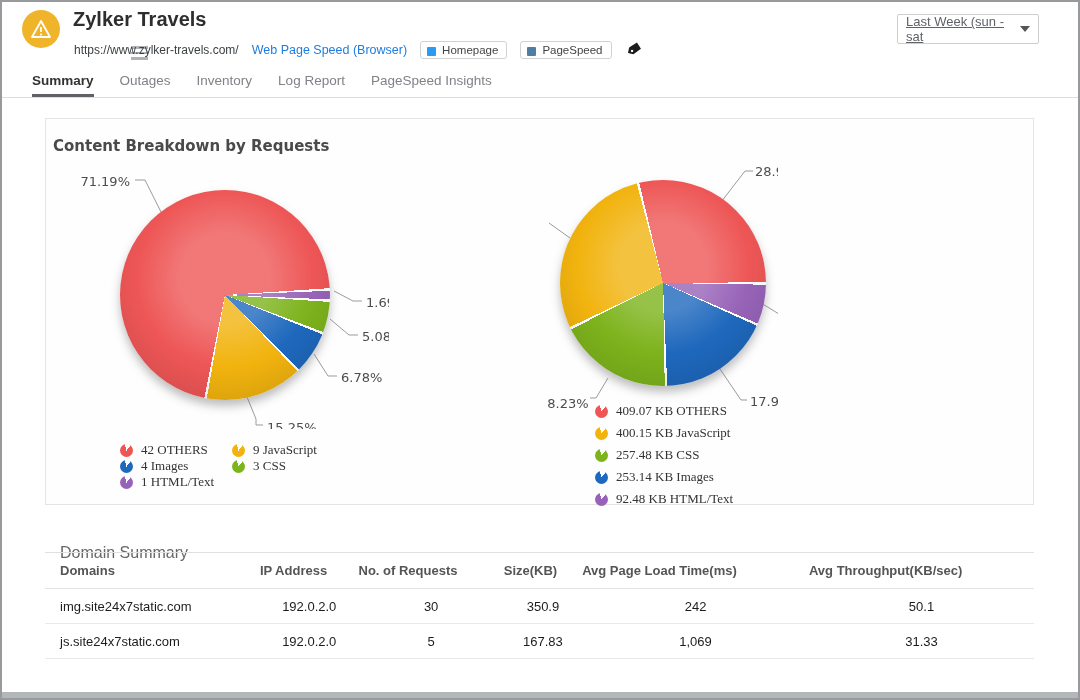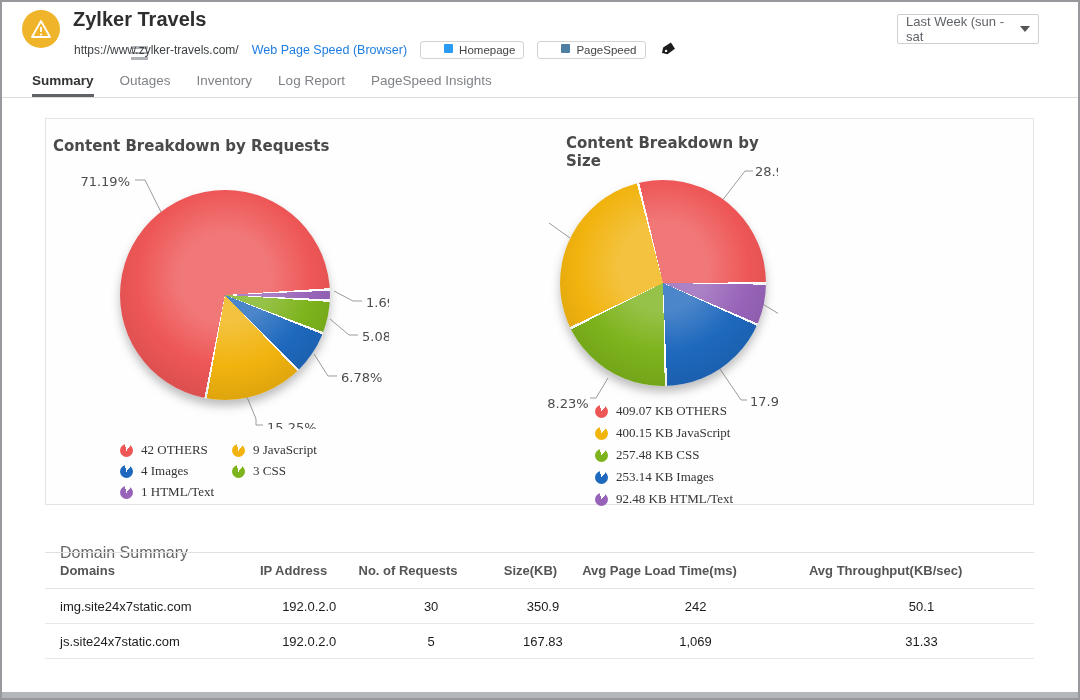--- a/index.html
+++ b/index.html
@@ -12,29 +12,29 @@
   .header { position:absolute; left:0; top:0; width:100%; height:70px; background:#fff; }
   .avatar { position:absolute; left:22px; top:10px; width:38px; height:38px; border-radius:50%;
     background:#f0b42b; display:flex; align-items:center; justify-content:center; }
   .title-row { position:absolute; left:73px; top:8px; display:flex; align-items:center; gap:12px;flex-direction:column; }
   .monitor-title { font-size:20px; font-weight:bold; color:#2e2e2e; }
   .hamburger { display:flex; flex-direction:column; gap:3px; cursor:pointer; padding-top:3px;}
   .hamburger i { width:17px; height:2.5px; background:#aeb2b6; display:block; }
   .meta-row { position:absolute; left:74px; top:40px; display:flex; align-items:center; gap:13px; height:20px; }
   .url { font-size:12px; color:#3c4043; }
   .wps-link { font-size:12.5px; color:#1e7de0; cursor:pointer; }
-  .chip { display:inline-flex; align-items:flex-start; gap:6px; border:1px solid #d2d2d2; border-radius:3px;
-    padding:2px 8px 2px 23px; font-size:11.5px; color:#444; background:#fff; cursor:pointer; }
+  .chip { display:inline-flex; align-items:flex-end; gap:6px; border:1px solid #d2d2d2; border-radius:3px;
+    padding:2px 8px 2px 6px; font-size:11.5px; color:#444; background:#fff; cursor:pointer; }
   .chip .sq { width:9px; height:9px; border-radius:1px; display:inline-block; }
   .sq-homepage { background:#2b9af3; }
   .sq-pagespeed { background:#4e7fa3; }
   .tag-ic { margin-left:2px; cursor:pointer; }
   .dropdown { position:absolute; left:897px; top:14px; width:142px; height:30px; border:1px solid #cfcfcf;
     border-radius:2px; background:#fff; display:flex; align-items:center; justify-content:space-between;
-    padding:0 8px; font-size:13px; color:#5f6368; cursor:pointer; }
+    padding:0 8px; font-size:13px; color:#5f6368; cursor:pointer;text-decoration:underline; }
   .caret { width:0; height:0; border-left:5px solid transparent; border-right:5px solid transparent;
     border-top:6px solid #555; margin-left:4px; }
 
   
   .tabs { position:absolute; left:0; top:70px; width:100%; height:28px; border-bottom:1px solid #ddd;
     display:flex; align-items:flex-end; padding-left:32px; gap:26px; background:#fff; }
   .tab { font-size:13.5px; color:#7f8287; padding-bottom:9px; cursor:pointer; }
   .tab.active { color:#333; font-weight:bold; border-bottom:3px solid #5f6367; padding-bottom:6px; }
 
   
@@ -54,21 +54,21 @@
     background:radial-gradient(circle at 50% 42%, rgba(255,255,255,.20) 0 28%, rgba(255,255,255,0) 55%,
       rgba(0,0,0,.12) 86%, rgba(0,0,0,.30) 100%); }
   .pie-left { left:67px; top:66px; width:210px; height:210px; }
   .pie-right { left:12px; top:56px; width:206px; height:206px; }
   .plabel { position:absolute; font-size:13px; color:#4d4d4d; white-space:nowrap; }
   .leaders { position:absolute; left:0; top:0; }
   .leaders polyline { fill:none; stroke:#9b9b9b; stroke-width:1; }
 
   
   .legend { position:absolute; font-size:13px; color:#333;font-family:Liberation Serif, serif; }
-  .legend-l { left:67px; top:318px; display:grid; grid-template-columns:112px auto; row-gap:5px; }
+  .legend-l { left:67px; top:318px; display:grid; grid-template-columns:112px auto; }
   .legend-r { left:47px; top:279px; display:grid; row-gap:6px; }
   .legend-item { display:flex; align-items:center; gap:8px; cursor:pointer; white-space:nowrap; }
   .pie-ico { width:13px; height:13px; border-radius:50%; flex:0 0 13px;
     background:conic-gradient(from -18deg, transparent 0 55deg, var(--c) 55deg 360deg); }
   .c-red { --c:#ee5656; } .c-yellow { --c:#f1b30e; } .c-blue { --c:#1e68bd; }
   .c-green { --c:#7db31c; } .c-purple { --c:#9763b8; }
 
   
   .ds-title { position:absolute; left:60px; top:544px; font-size:16px; font-weight:normal; color:#666; }
   .ds-table { position:absolute; left:45px; top:552px; width:989px; border-collapse:collapse; }
@@ -166,21 +166,20 @@
       </div>
       <div class="legend-item">
         <span class="pie-ico c-purple"></span>
         <span>1 HTML/Text</span>
       </div>
     </div>
   </div>
 
   <div class="widget w-right">
     <div class="chart-area">
-      <div class="chart-title">Content Breakdown by Size</div>
       <svg class="leaders" width="230" height="300">
         <polyline points="205,47 197,47 160,95"></polyline>
         <polyline points="213,179 231,190"></polyline>
         <polyline points="199,276 193,276 172,245"></polyline>
         <polyline points="60,254 48,274 42,274"></polyline>
         <polyline points="22,114 1,99"></polyline>
       </svg>
       <div class="pie pie-right" style="background: conic-gradient(from 346deg, rgb(255, 255, 255) 0deg, rgb(255, 255, 255) 0.7deg, rgb(238, 86, 86) 0.7deg, rgb(238, 86, 86) 103.56deg, rgb(255, 255, 255) 103.56deg, rgb(255, 255, 255) 104.26deg, rgb(255, 255, 255) 104.26deg, rgb(255, 255, 255) 104.96deg, rgb(151, 99, 184) 104.96deg, rgb(151, 99, 184) 127.14deg, rgb(255, 255, 255) 127.14deg, rgb(255, 255, 255) 127.84deg, rgb(255, 255, 255) 127.84deg, rgb(255, 255, 255) 128.54deg, rgb(30, 104, 189) 128.54deg, rgb(30, 104, 189) 191.65deg, rgb(255, 255, 255) 191.65deg, rgb(255, 255, 255) 192.35deg, rgb(255, 255, 255) 192.35deg, rgb(255, 255, 255) 193.05deg, rgb(125, 179, 28) 193.05deg, rgb(125, 179, 28) 257.28deg, rgb(255, 255, 255) 257.28deg, rgb(255, 255, 255) 257.98deg, rgb(255, 255, 255) 257.98deg, rgb(255, 255, 255) 258.68deg, rgb(241, 179, 14) 258.68deg, rgb(241, 179, 14) 359.26deg, rgb(255, 255, 255) 359.26deg, rgb(255, 255, 255) 359.96deg);"></div>
       <div class="plabel" style="left:207px; top:40px;">28.96%</div>
       <div class="plabel" style="left:202px; top:270px;">17.92%</div>

